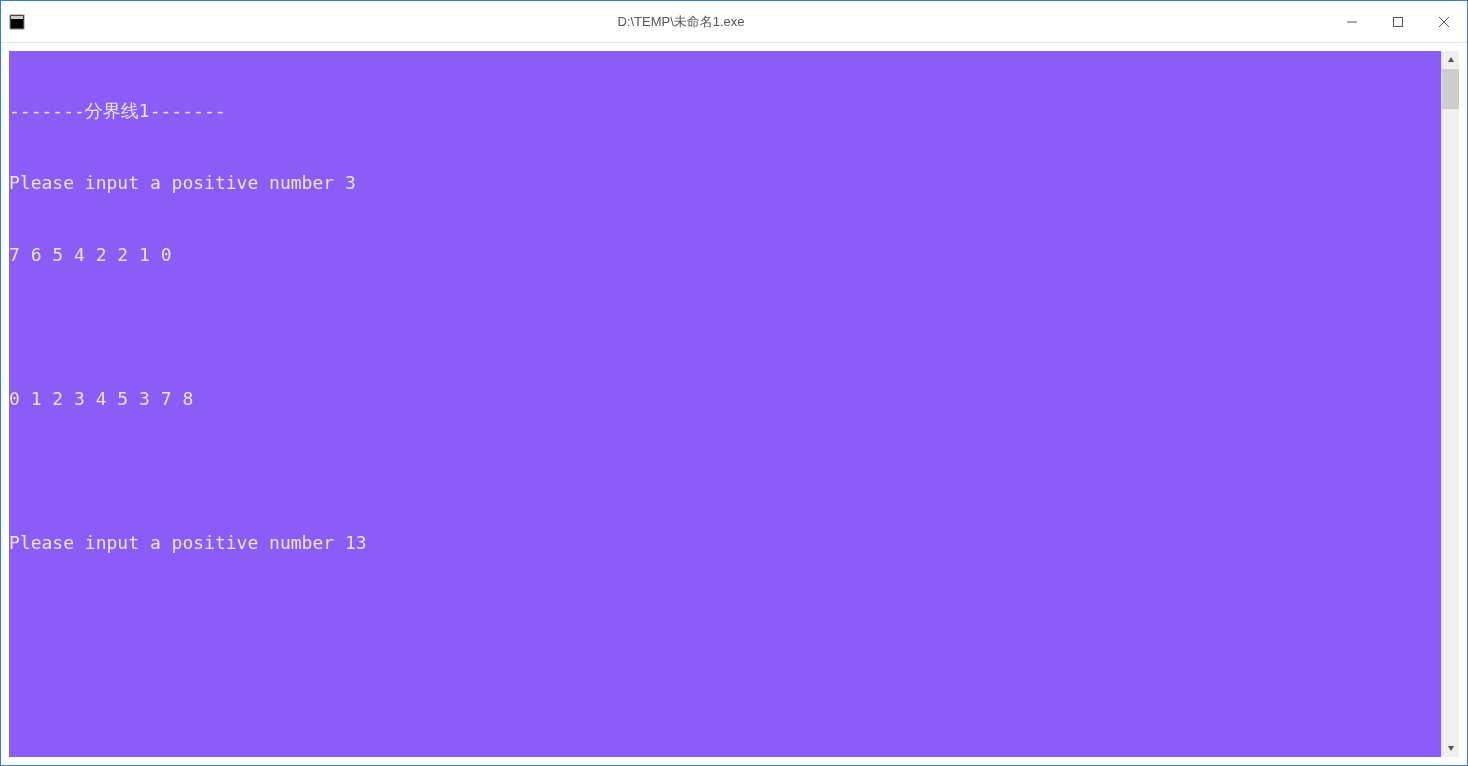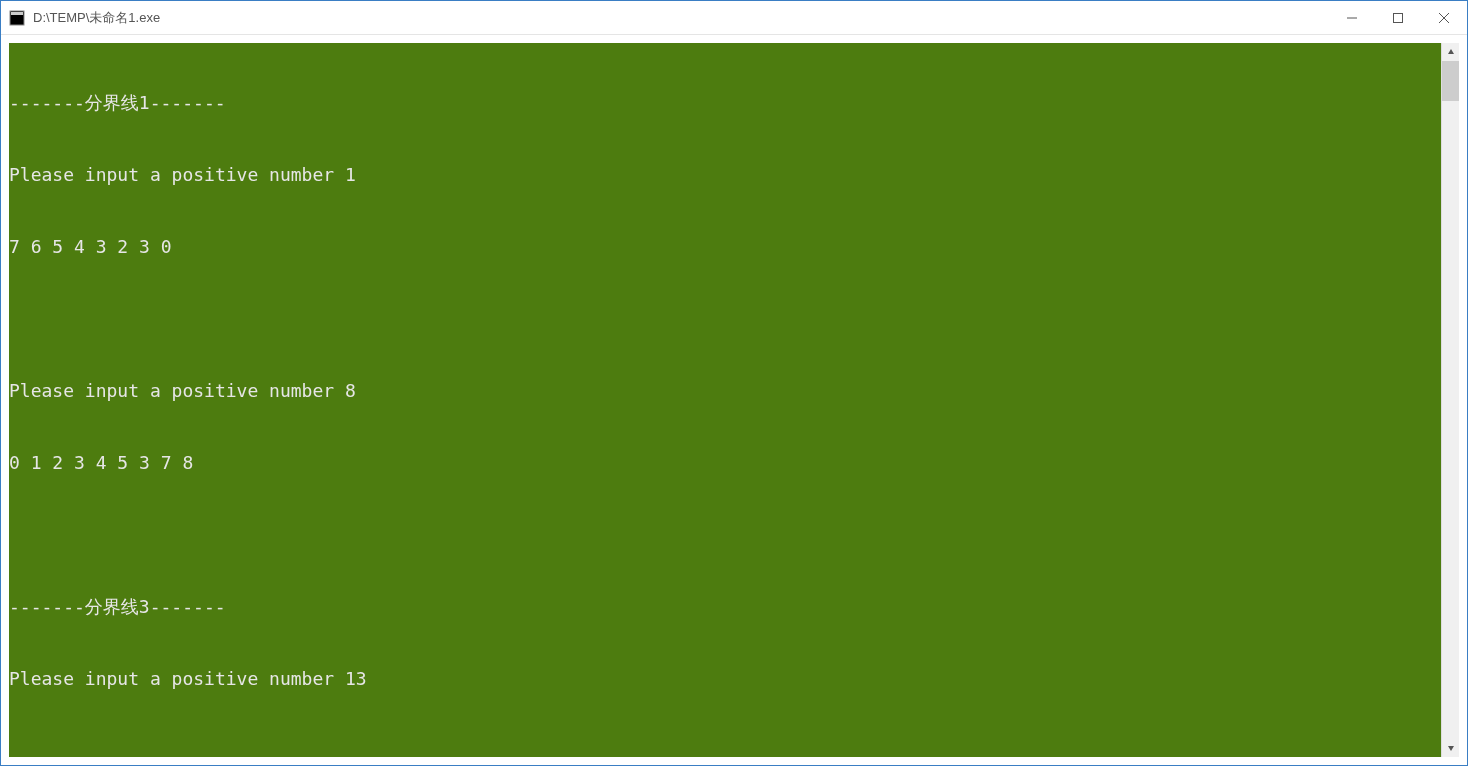--- a/index.html
+++ b/index.html
@@ -16,27 +16,28 @@
     }
     .window {
       width: 100%;
       height: 100%;
       border: 1px solid #3a7ec4;
       display: flex;
       flex-direction: column;
       background: #ffffff;
     }
     .titlebar {
-      height: 34px;
+      height: 42px;
       background: #ffffff;
       display: flex;
       align-items: center;
       padding-left: 8px;
       border-bottom: 1px solid #e5e5e5;
       flex-shrink: 0;
+      text-align: center;
     }
     .app-icon {
       width: 16px;
       height: 16px;
       margin-right: 8px;
       display: flex;
       align-items: center;
       justify-content: center;
     }
     .app-icon svg {
@@ -69,21 +70,21 @@
     }
     .content-wrap {
       flex: 1;
       display: flex;
       background: #ffffff;
       padding: 8px;
       overflow: hidden;
     }
     .console {
       flex: 1;
-      background: #4d7c0f;
+      background: #8b5cf6;
       color: #e6e6e6;
       font-family: "NSimSun", "SimSun", "Consolas", monospace;
       font-size: 18px;
       line-height: 24px;
       white-space: pre;
       overflow: hidden;
       padding: 0;
     }
     .console-line {
       min-height: 24px;
@@ -151,27 +152,25 @@
             <line x1="0" y1="0" x2="10" y2="10"></line>
             <line x1="10" y1="0" x2="0" y2="10"></line>
           </svg>
       </div>
     </div>
   </div>
 
   <div class="content-wrap">
     <div class="console">
       <div class="console-line">-------分界线1-------</div>
-      <div class="console-line">Please input a positive number 1</div>
-      <div class="console-line">7 6 5 4 3 2 3 0</div>
+      <div class="console-line">Please input a positive number 3</div>
+      <div class="console-line">7 6 5 4 2 2 1 0</div>
       <div class="console-line"></div>
-      <div class="console-line">Please input a positive number 8</div>
       <div class="console-line">0 1 2 3 4 5 3 7 8</div>
       <div class="console-line"></div>
-      <div class="console-line">-------分界线3-------</div>
       <div class="console-line">Please input a positive number 13</div>
       
       
       
       
       
     </div>
     <div class="scrollbar">
       <div class="scroll-arrow">
         <svg viewBox="0 0 8 8">

